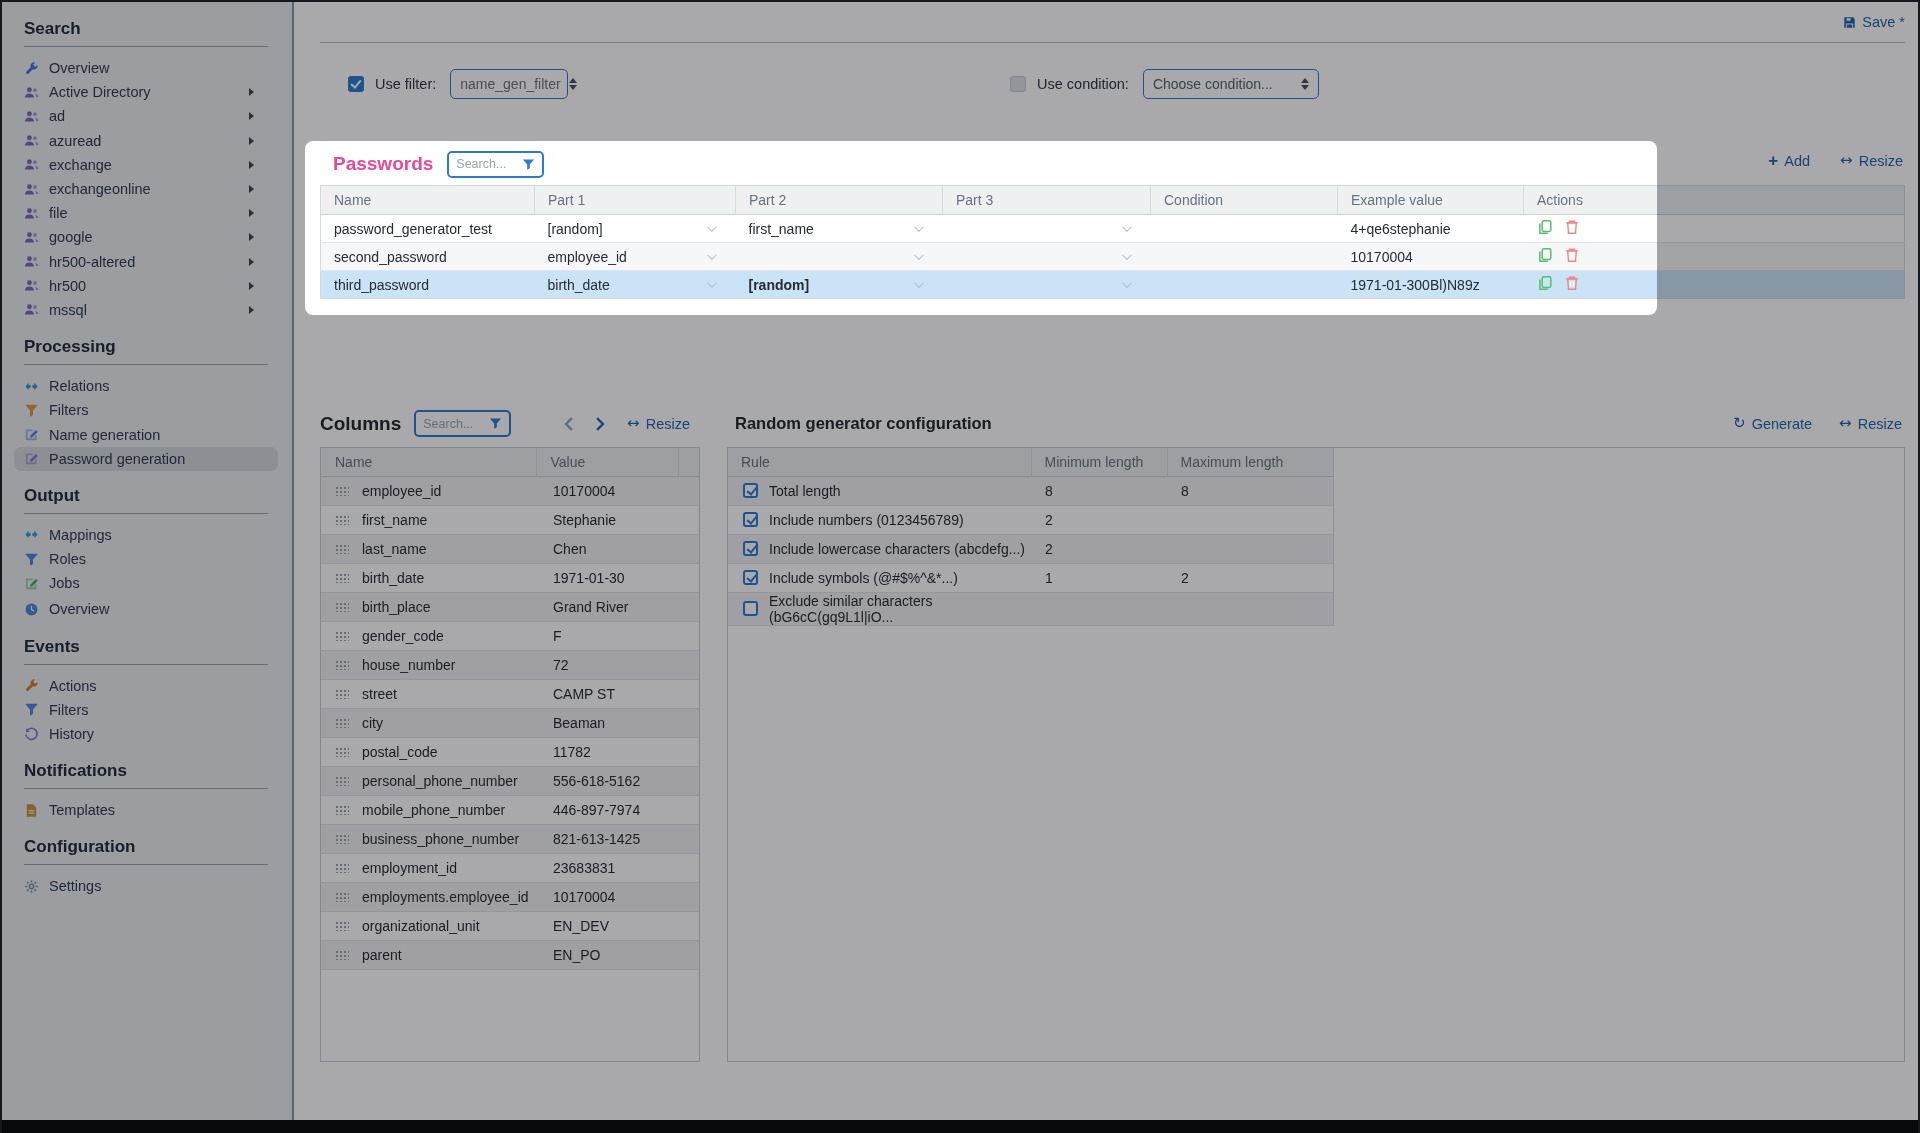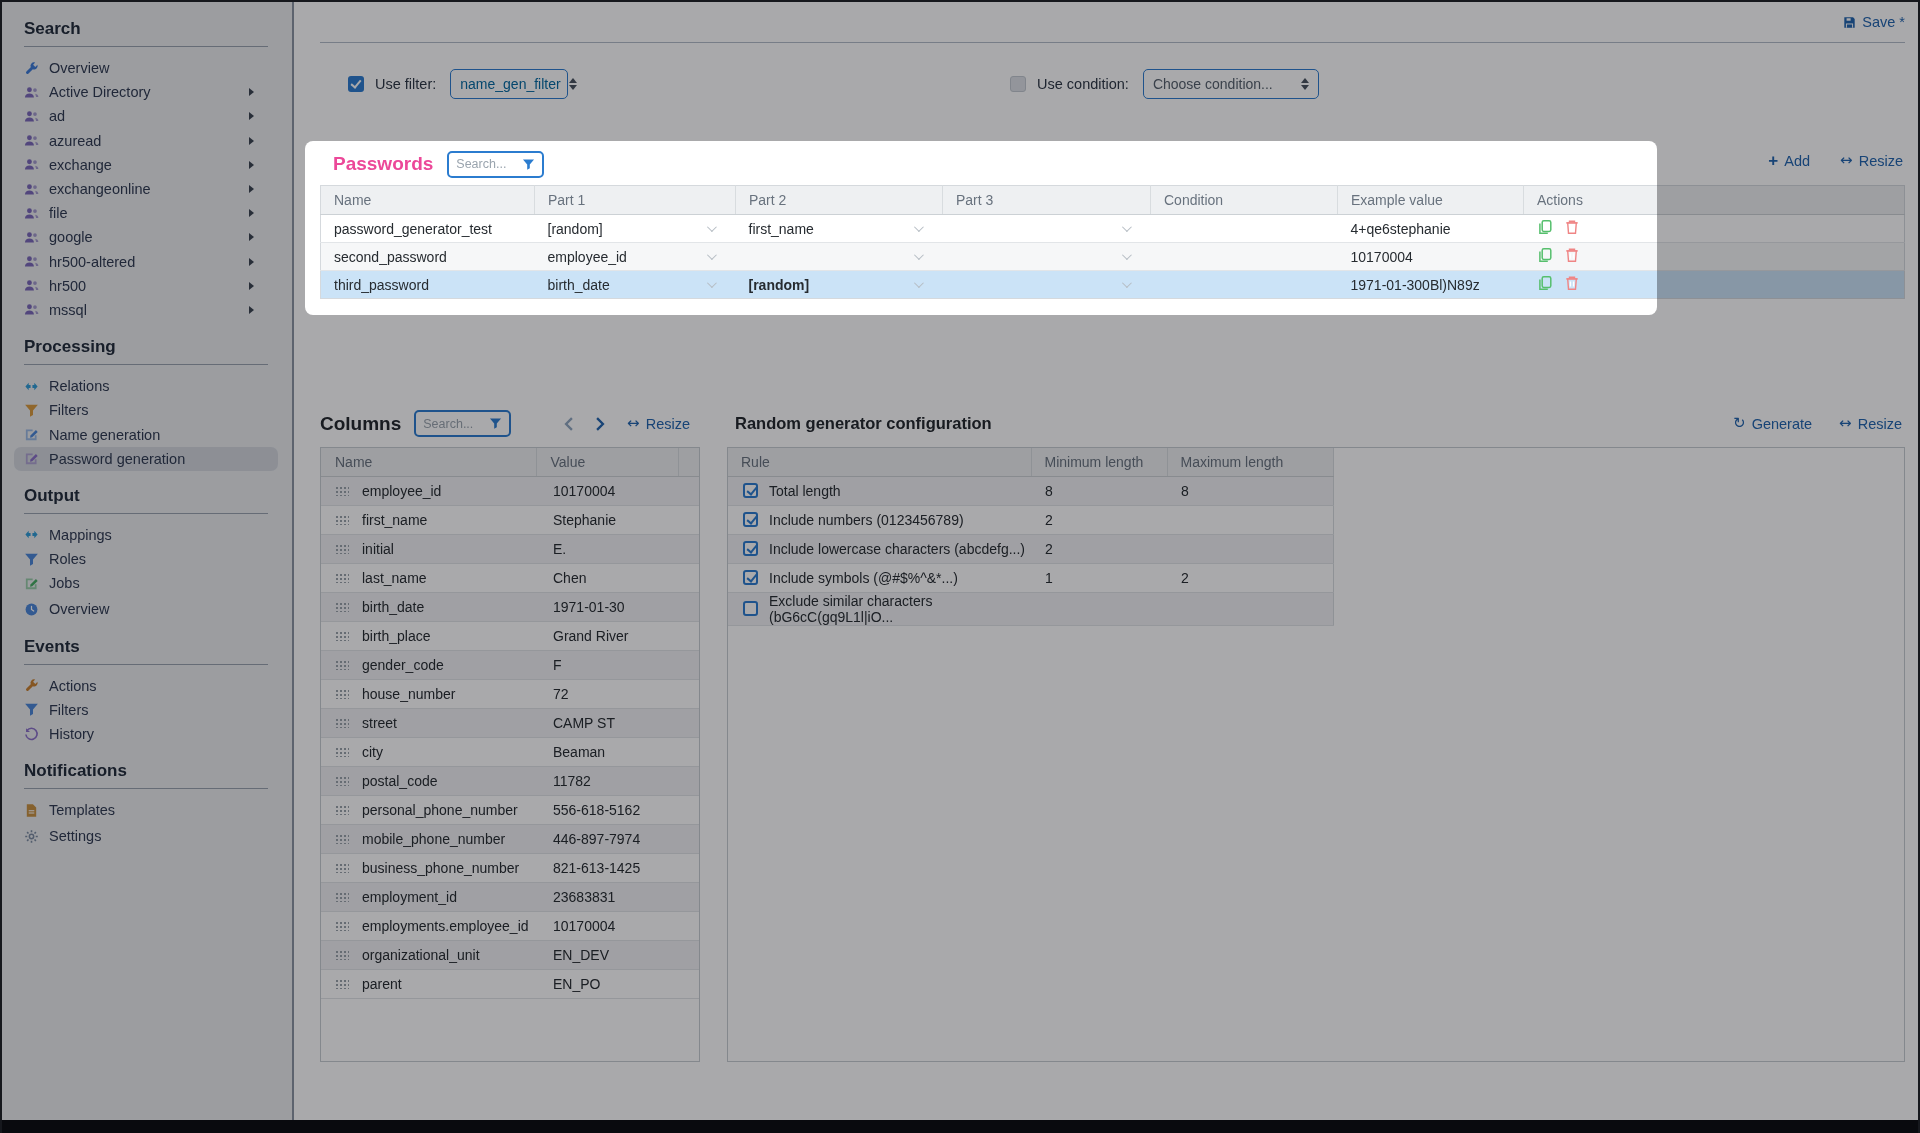--- a/index.html
+++ b/index.html
@@ -31,21 +31,21 @@
   .link .glyph { font-family:"DejaVu Sans", sans-serif; font-size:15px; line-height:1; }
   .link .plus { font-size:17px; font-weight:700; line-height:1; }
 
   .filter-row { position:absolute; top:41px; left:26px; right:13px; height:70px; }
   .chk-group { position:absolute; top:26px; display:flex; align-items:center; gap:11px; font-size:14.5px; color:#2c3644; }
   .chk-group.uf { left:28px; }
   .chk-group.uc { left:690px; }
   .bluecheck { width:16px; height:16px; background:#2b7ccf; border-radius:3px; position:relative; flex:none; cursor:pointer; }
   .bluecheck::after { content:""; position:absolute; left:5px; top:2px; width:4px; height:8px; border:solid #fff; border-width:0 2px 2px 0; transform:rotate(40deg); }
   .graycheck { width:16px; height:16px; background:#dde1e6; border:1px solid #c2c8d0; border-radius:3px; flex:none; cursor:pointer; }
-  .select { display:inline-flex; align-items:center; justify-content:space-between; border:1px solid #2b7ccf; border-radius:5px; height:30px; padding:0 9px; color:#0369a1; font-size:14px; cursor:pointer; background:transparent; }
+  .select { display:inline-flex; align-items:center; justify-content:space-between; border:1px solid #2b7ccf; border-radius:5px; height:30px; padding:0 9px; color:#737373; font-size:14px; cursor:pointer; background:transparent; }
   .select.flt { width:118px; margin-left:3px; }
   .select.cnd { width:176px; color:#55606c; margin-left:3px; }
   .updown { display:inline-flex; flex-direction:column; gap:2px; margin-left:8px; }
   .updown::before { content:""; border-left:4px solid transparent; border-right:4px solid transparent; border-bottom:5px solid #49525e; }
   .updown::after  { content:""; border-left:4px solid transparent; border-right:4px solid transparent; border-top:5px solid #49525e; }
 
   .search { display:inline-flex; align-items:center; border:2px solid #2b7ccf; border-radius:5px; height:27px; padding:0 7px; background:#fff; }
   .search input { border:none; outline:none; width:62px; font-size:12.5px; color:#5a646e; font-family:inherit; background:transparent; }
   .search input::placeholder { color:#9aa4ae; }
   .search .f-ic { width:13px; height:13px; display:inline-flex; margin-left:4px; }
@@ -381,20 +381,21 @@
           <span class="sb-ico" style="color:#c8913f">
             <svg viewBox="0 0 16 16">
               <path fill="currentColor" d="M3 1.3h6.5l3.5 3.5v9.9H3z"></path>
               <path d="M5 8.2h6M5 10.6h6" stroke="#fff" stroke-width="1.1"></path>
             </svg>
           </span>
           <span class="sb-label">Templates</span>
         </div>
       </div>
       <div class="sb-sec">
+        <div class="sb-title">Configuration</div>
         <div class="sb-item">
           <span class="sb-ico" style="color:#7b8ba0">
             <svg viewBox="0 0 16 16" fill="none" stroke="currentColor">
               <circle cx="8" cy="8" r="2.3" stroke-width="1.6"></circle>
               <g stroke-width="1.7">
                 <path d="M8 1.3v2.2M8 12.5v2.2M1.3 8h2.2M12.5 8h2.2M3.3 3.3l1.5 1.5M11.2 11.2l1.5 1.5M12.7 3.3l-1.5 1.5M4.8 11.2l-1.5 1.5"></path>
               </g>
             </svg>
           </span>
           <span class="sb-label">Settings</span>
@@ -653,30 +654,20 @@
                       <span>first_name</span>
                     </div>
                   </td>
                   <td class="valcell">Stephanie</td>
                   <td></td>
                 </tr>
                 <tr>
                   <td>
                     <div class="namecell">
                       <span class="handle"></span>
-                      <span>initial</span>
-                    </div>
-                  </td>
-                  <td class="valcell">E.</td>
-                  <td></td>
-                </tr>
-                <tr>
-                  <td>
-                    <div class="namecell">
-                      <span class="handle"></span>
                       <span>last_name</span>
                     </div>
                   </td>
                   <td class="valcell">Chen</td>
                   <td></td>
                 </tr>
                 <tr>
                   <td>
                     <div class="namecell">
                       <span class="handle"></span>

